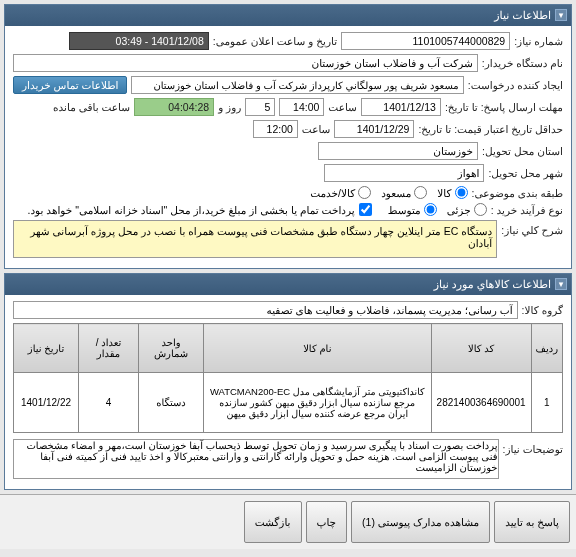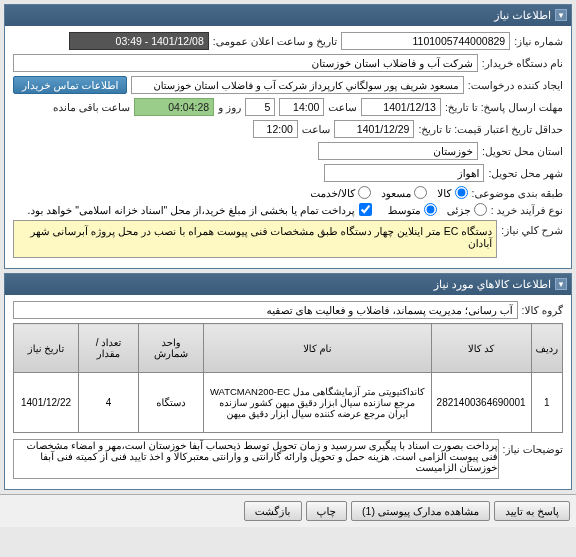--- a/index.html
+++ b/index.html
@@ -120,21 +120,21 @@
 .footer-btns {
   display: flex;
   gap: 4px;
   padding: 6px;
   background: #f0f0f0;
   border-top: 1px solid #aaa;
 }
 .btn {
   background: linear-gradient(#f8f8f8,#d8d8d8);
   border: 1px solid #888;
-  padding: 3px 10px;
+  padding: 14px 10px;
   font-size: 10.5px;
   cursor: pointer;
   border-radius: 2px;
 }
 input[type=radio], input[type=checkbox] { margin: 0; }
 .flex1 { flex: 1; }
 </style>
 </head>
 <body>
 

